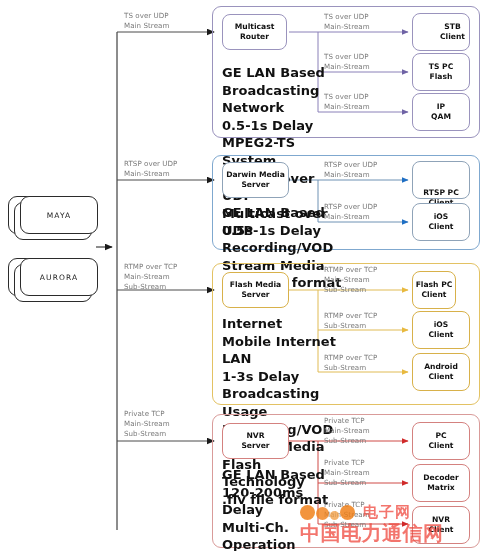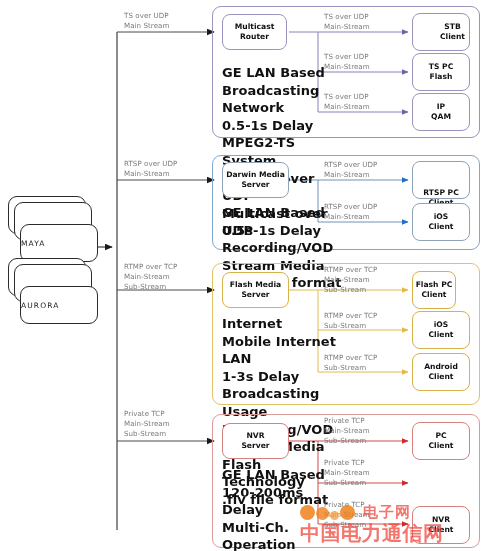--- a/index.html
+++ b/index.html
@@ -12,21 +12,21 @@
   svg.wires{position:absolute;left:0;top:0;width:484px;height:551px;pointer-events:none;}
 
   
   .src-stack{position:absolute;width:96px;height:56px;}
   .src-stack .sheet{
     position:absolute;width:78px;height:38px;border:1px solid #2b2b2b;
     border-radius:9px;background:#ffffff;box-sizing:border-box;
   }
   .src-stack .s1{left:0px;top:0px;}
   .src-stack .s2{left:6px;top:6px;}
-  .src-stack .s3{left:12px;top:28px;display:flex;align-items:center;justify-content:flex-start;}
+  .src-stack .s3{left:12px;top:0;display:flex;align-items:center;justify-content:center;}
   .src-stack .lbl{
     font-size:7.5px;letter-spacing:1.1px;color:#1b1b1b;font-weight:500;
     white-space:nowrap;
   }
 
   
   .section{position:absolute;box-sizing:border-box;border:1px solid #999;border-radius:9px;background:transparent;}
 
   
   .node{
@@ -281,20 +281,24 @@
 Main-Stream
 Sub-Stream</div>
   <div class="node" style="left:412px;top:422px;width:58px;height:38px;border-color:#d4817f;">
     <span style="white-space:pre-line;">PC
 Client</span>
   </div>
 
   <div class="elabel" style="left:324px;top:458px;width:86px;">Private TCP
 Main-Stream
 Sub-Stream</div>
+  <div class="node" style="left:412px;top:464px;width:58px;height:38px;border-color:#d4817f;">
+    <span style="white-space:pre-line;">Decoder
+Matrix</span>
+  </div>
 
   <div class="elabel" style="left:324px;top:500px;width:86px;">Private TCP
 Main-Stream
 Sub-Stream</div>
   <div class="node" style="left:412px;top:506px;width:58px;height:38px;border-color:#d4817f;">
     <span style="white-space:pre-line;">NVR
 Client</span>
   </div>
 
   <div class="watermark">

